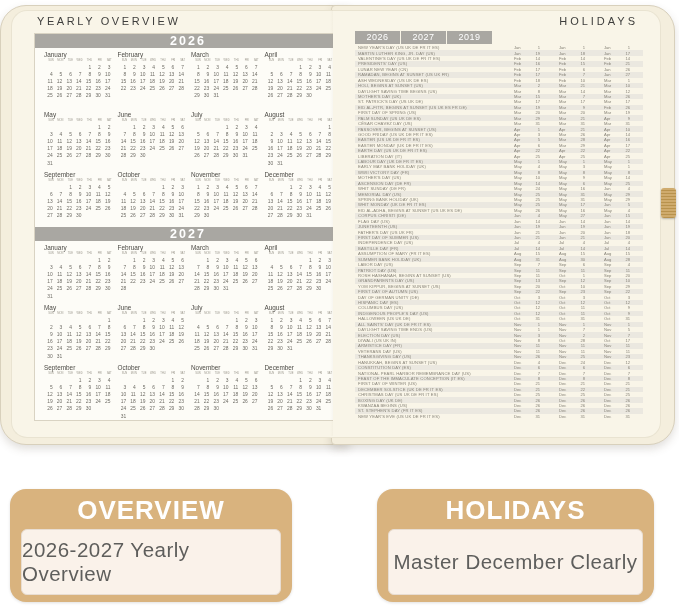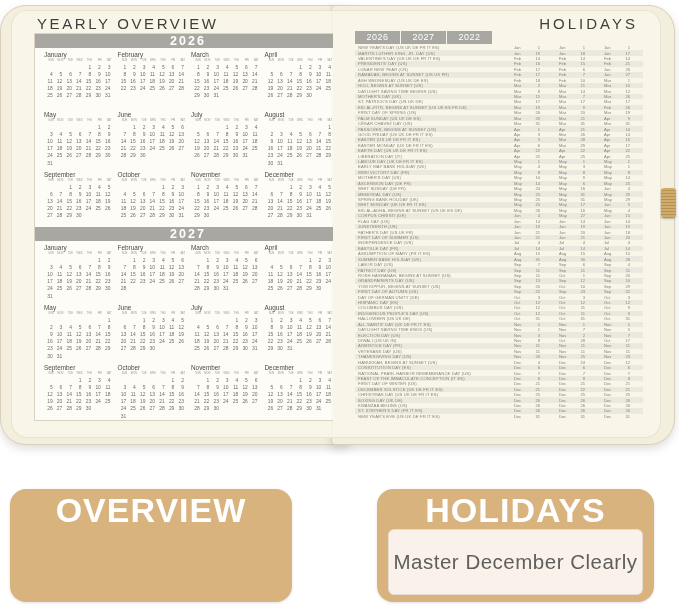--- a/index.html
+++ b/index.html
@@ -15,21 +15,21 @@
   .cover-right{left:331px;width:342px;border-radius:4px 26px 26px 4px;}
   .page{position:absolute;top:5px;height:426px;background:var(--page,#f9f5e8);}
   .page-left{left:11px;width:335px;border-radius:16px 0 0 16px;border:1px solid #e9e3d1;border-right:none;}
   .page-right{left:333px;width:327px;border-radius:0 16px 16px 0;border:1px solid #e9e3d1;border-left:none;}
   .spine{position:absolute;left:330px;top:5px;width:26px;height:426px;pointer-events:none;
     background:linear-gradient(90deg,rgba(255,255,255,0) 0%,rgba(140,125,95,.10) 25%,rgba(255,255,255,0) 45%,rgba(140,125,95,.12) 62%,rgba(255,255,255,0) 85%);}
   .pen-loop{position:absolute;left:661px;top:183px;width:15px;height:30px;border-radius:3px;
     background:repeating-linear-gradient(180deg,#cfab6d 0 2px,#b8924d 2px 3px);
     box-shadow:0 1px 2px rgba(0,0,0,.25);}
   
-  .page-title{position:absolute;color:var(--ink,#3e3e3c);font-size:15px;letter-spacing:2.6px;font-weight:500;}
+  .page-title{position:absolute;color:var(--ink,#3e3e3c);font-size:11px;letter-spacing:2.6px;font-weight:500;}
   .title-left{left:25px;top:4px;}
   .title-right{right:22px;top:4px;letter-spacing:3px;}
   .cal-card{position:absolute;left:22px;top:22px;width:308px;height:388px;
     background:var(--card,#fdfcf7);border:1px solid #d9d3c3;
     display:flex;flex-direction:column;box-sizing:border-box;}
   .year-section{flex:1;display:flex;flex-direction:column;min-height:0;}
   .year-banner{height:14px;background:var(--banner,#a9a7a2);color:#fff;text-align:center;
     font-size:12.5px;line-height:14px;font-weight:600;letter-spacing:2px;flex:none;}
   .months{flex:1;display:grid;grid-template-columns:repeat(4,1fr);column-gap:6px;
     padding:3px 9px 0 9px;align-content:space-between;}
@@ -52,21 +52,21 @@
     letter-spacing:.15px;padding-left:3px;white-space:nowrap;overflow:hidden;box-sizing:border-box;}
   .hdate{width:45px;flex:none;display:flex;justify-content:space-between;box-sizing:border-box;
     padding:0 10px 0 9px;font-size:4.15px;color:var(--hink,#878378);}
   
   .features{position:absolute;top:489px;left:0;width:679px;height:114px;}
   .feat{position:absolute;top:0;height:113px;background:var(--tan,#d9b37e);border-radius:16px;
     box-shadow:0 1px 3px rgba(0,0,0,.12);}
   .feat-left{left:10px;width:282px;}
   .feat-right{left:377px;width:277px;}
   .feat-title{height:40px;line-height:42px;text-align:center;color:#fff;
-    font-size:34px;font-weight:700;letter-spacing:1px;}
+    font-size:26px;font-weight:700;letter-spacing:1px;}
   .feat-inner{position:absolute;left:11px;right:11px;top:40px;bottom:7px;
     background:var(--inner,#faf2ea);border-radius:6px;border:1px solid #e8ddd2;
     display:flex;align-items:center;justify-content:center;
     font-size:20.5px;color:#5e5e5c;letter-spacing:.5px;}
 </style>
 </head>
 <body>
 
 <div class="book">
   <div class="cover cover-left"></div>
@@ -1224,21 +1224,21 @@
   </div>
 
   <div class="spine"></div>
 
   <div class="page page-right">
     <div class="page-title title-right">HOLIDAYS</div>
     <div class="htable">
       <div class="hhead">
         <div class="hh yr">2026</div>
         <div class="hh yr">2027</div>
-        <div class="hh yr">2022</div>
+        <div class="hh yr">2019</div>
       </div>
       <div class="hbody">
           <div class="hrow">
             <div class="hname">NEW YEAR'S DAY (US UK DE FR IT ES)</div>
             <div class="hdate">
               <span>Jan</span>
               <span>1</span>
             </div>
             <div class="hdate">
               <span>Jan</span>
@@ -2272,18 +2272,19 @@
         </div>
     </div>
   </div>
 
   <div class="pen-loop"></div>
 </div>
 
 <div class="features">
   <div class="feat feat-left">
     <div class="feat-title">OVERVIEW</div>
+    <div class="feat-inner">2026-2027 Yearly Overview</div>
   </div>
   <div class="feat feat-right">
     <div class="feat-title">HOLIDAYS</div>
     <div class="feat-inner">Master December Clearly</div>
   </div>
 </div>
 
 </body></html>

